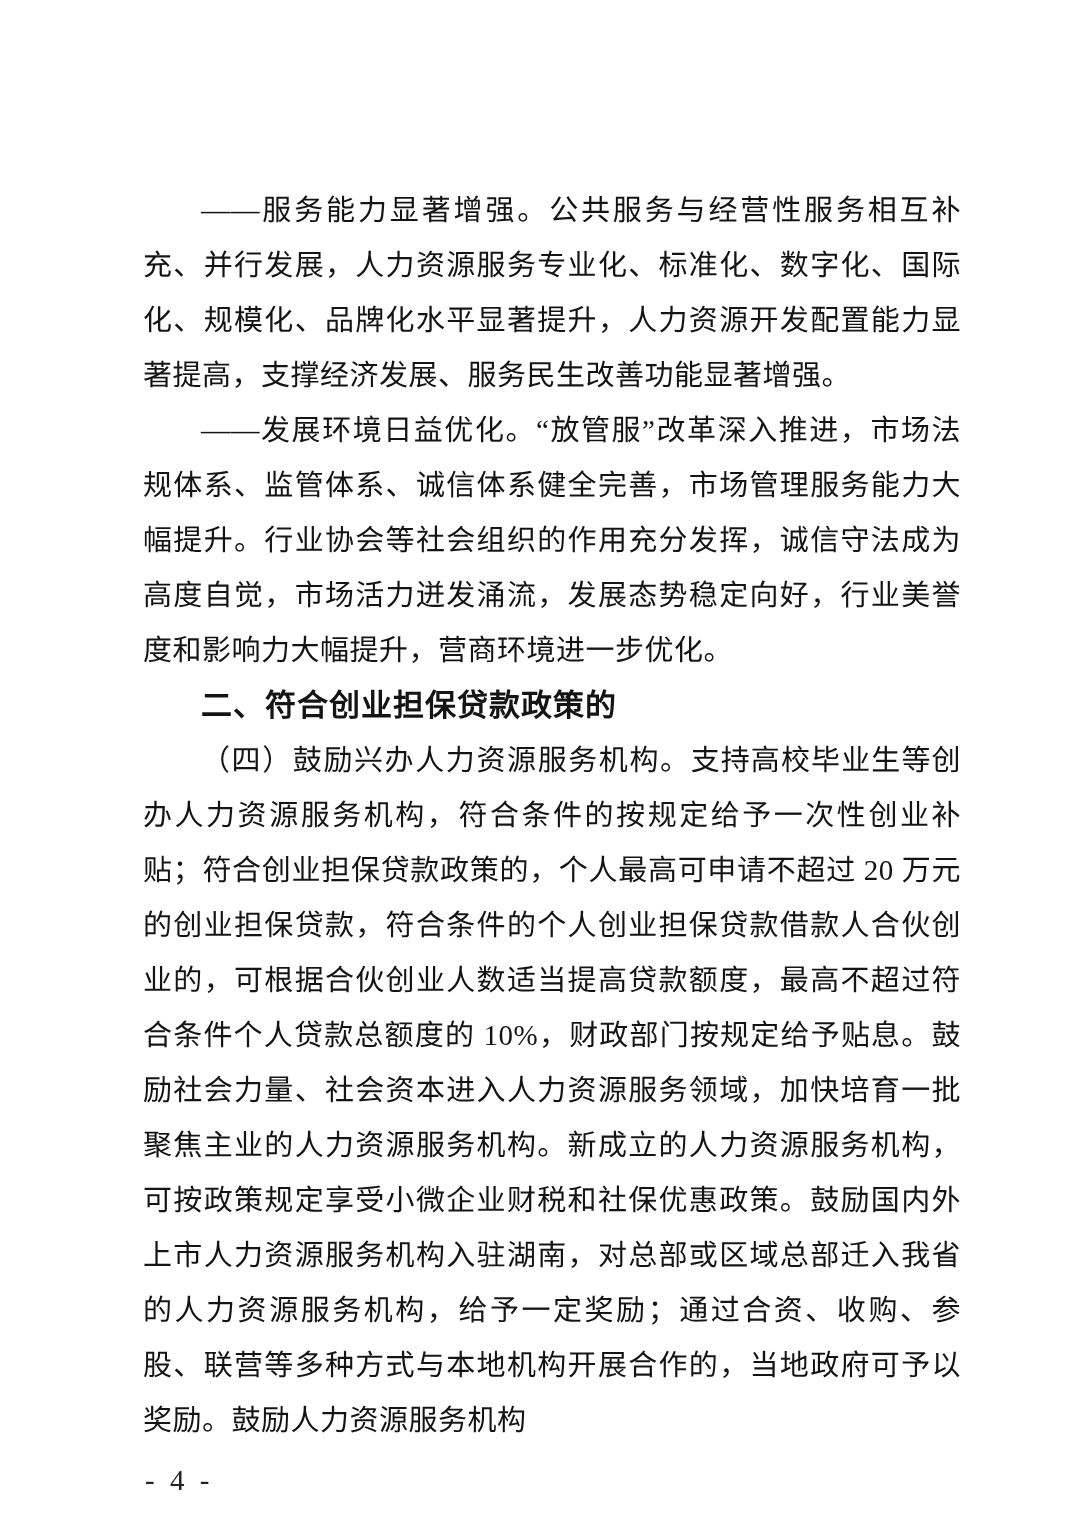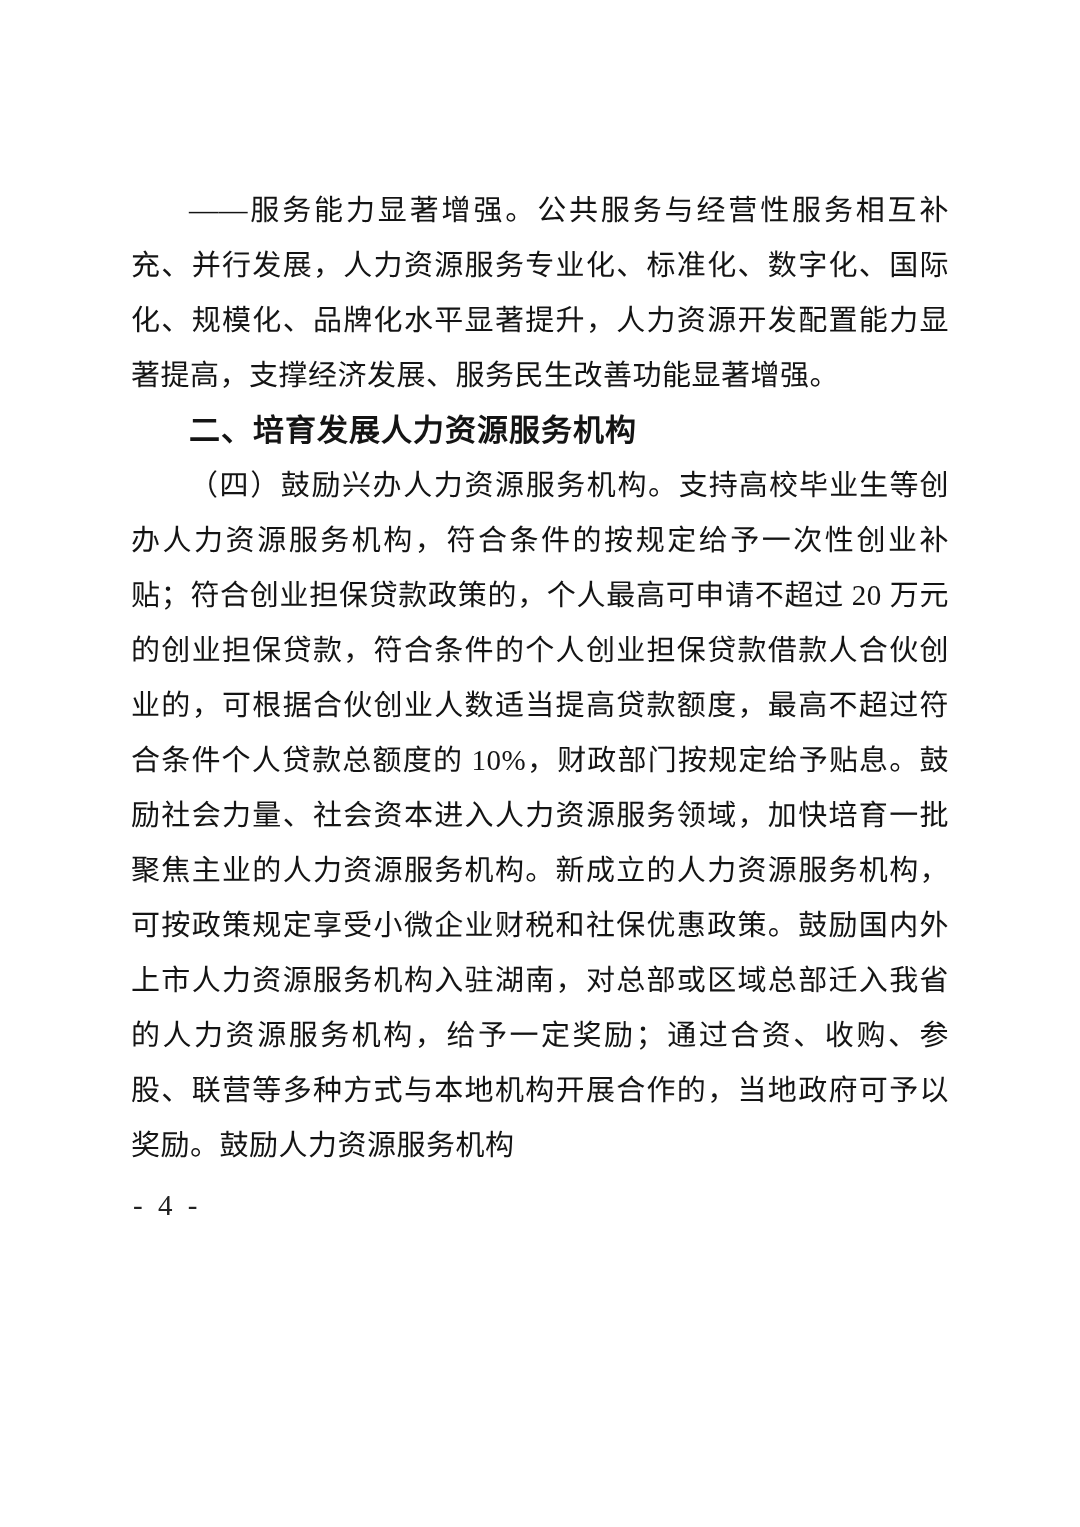--- a/index.html
+++ b/index.html
@@ -10,21 +10,21 @@
   .page {
     position: relative;
     width: 1080px;
     height: 1527px;
     background: #ffffff;
     overflow: hidden;
     color: #141414;
   }
   .content {
     position: absolute;
-    left: 131px;
+    left: 143px;
     top: 183px;
     width: 818px;
     font-family: "Liberation Serif", "DejaVu Serif", serif;
     font-size: 29px;
     line-height: 55px;
     text-align: justify;
     text-justify: inter-character;
     word-break: break-all;
   }
   .para {
@@ -59,21 +59,22 @@
   }
 </style>
 </head>
 <body>
 
 <div class="page">
   <div class="content">
 
     <p class="para">——服务能力显著增强。公共服务与经营性服务相互补充、并行发展，人力资源服务专业化、标准化、数字化、国际化、规模化、品牌化水平显著提升，人力资源开发配置能力显著提高，支撑经济发展、服务民生改善功能显著增强。</p>
 
+    <p class="para">——发展环境日益优化。“放管服”改革深入推进，市场法规体系、监管体系、诚信体系健全完善，市场管理服务能力大幅提升。行业协会等社会组织的作用充分发挥，诚信守法成为高度自觉，市场活力迸发涌流，发展态势稳定向好，行业美誉度和影响力大幅提升，营商环境进一步优化。</p>
 
-    <h2 class="heading">二、培育发展人力资源服务机构</h2>
+    <h2 class="heading">二、符合创业担保贷款政策的</h2>
 
     <p class="para"><span class="lead">（四）鼓励兴办人力资源服务机构。</span><span>支持高校毕业生等创办人力资源服务机构，符合条件的按规定给予一次性创业补贴；符合创业担保贷款政策的，个人最高可申请不超过 20 万元的创业担保贷款，符合条件的个人创业担保贷款借款人合伙创业的，可根据合伙创业人数适当提高贷款额度，最高不超过符合条件个人贷款总额度的 10%，财政部门按规定给予贴息。鼓励社会力量、社会资本进入人力资源服务领域，加快培育一批聚焦主业的人力资源服务机构。新成立的人力资源服务机构，可按政策规定享受小微企业财税和社保优惠政策。鼓励国内外上市人力资源服务机构入驻湖南，对总部或区域总部迁入我省的人力资源服务机构，给予一定奖励；通过合资、收购、参股、联营等多种方式与本地机构开展合作的，当地政府可予以奖励。鼓励人力资源服务机构</span></p>
 
     <div class="page-number">- 4 -</div>
 
   </div>
 </div>
 
 </body></html>

